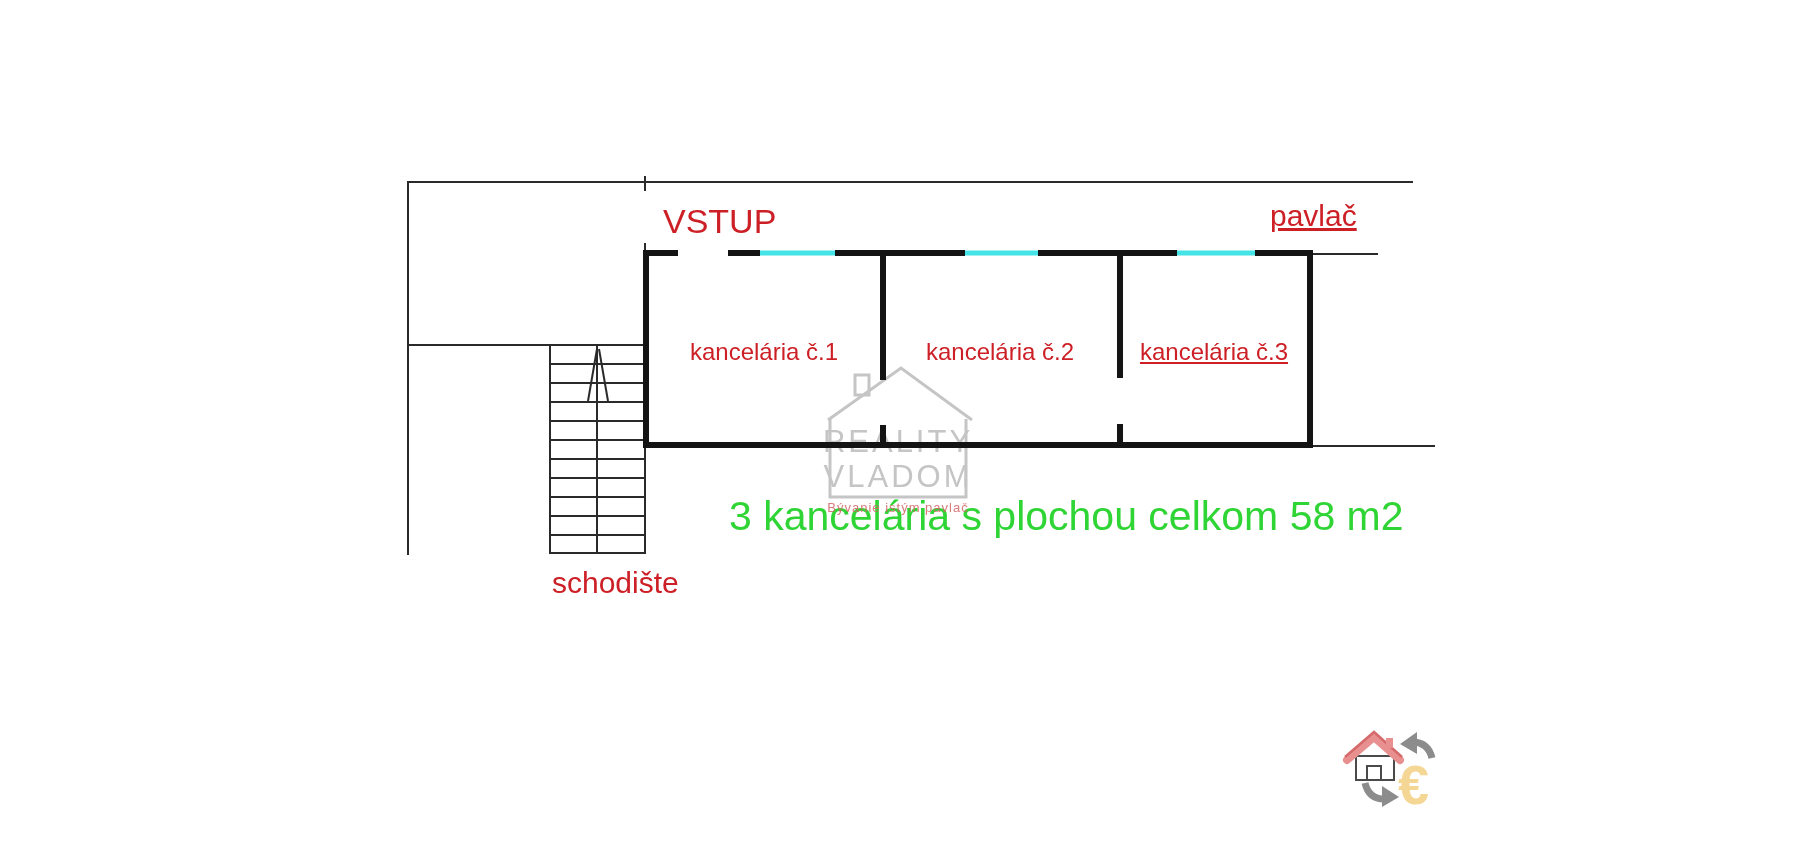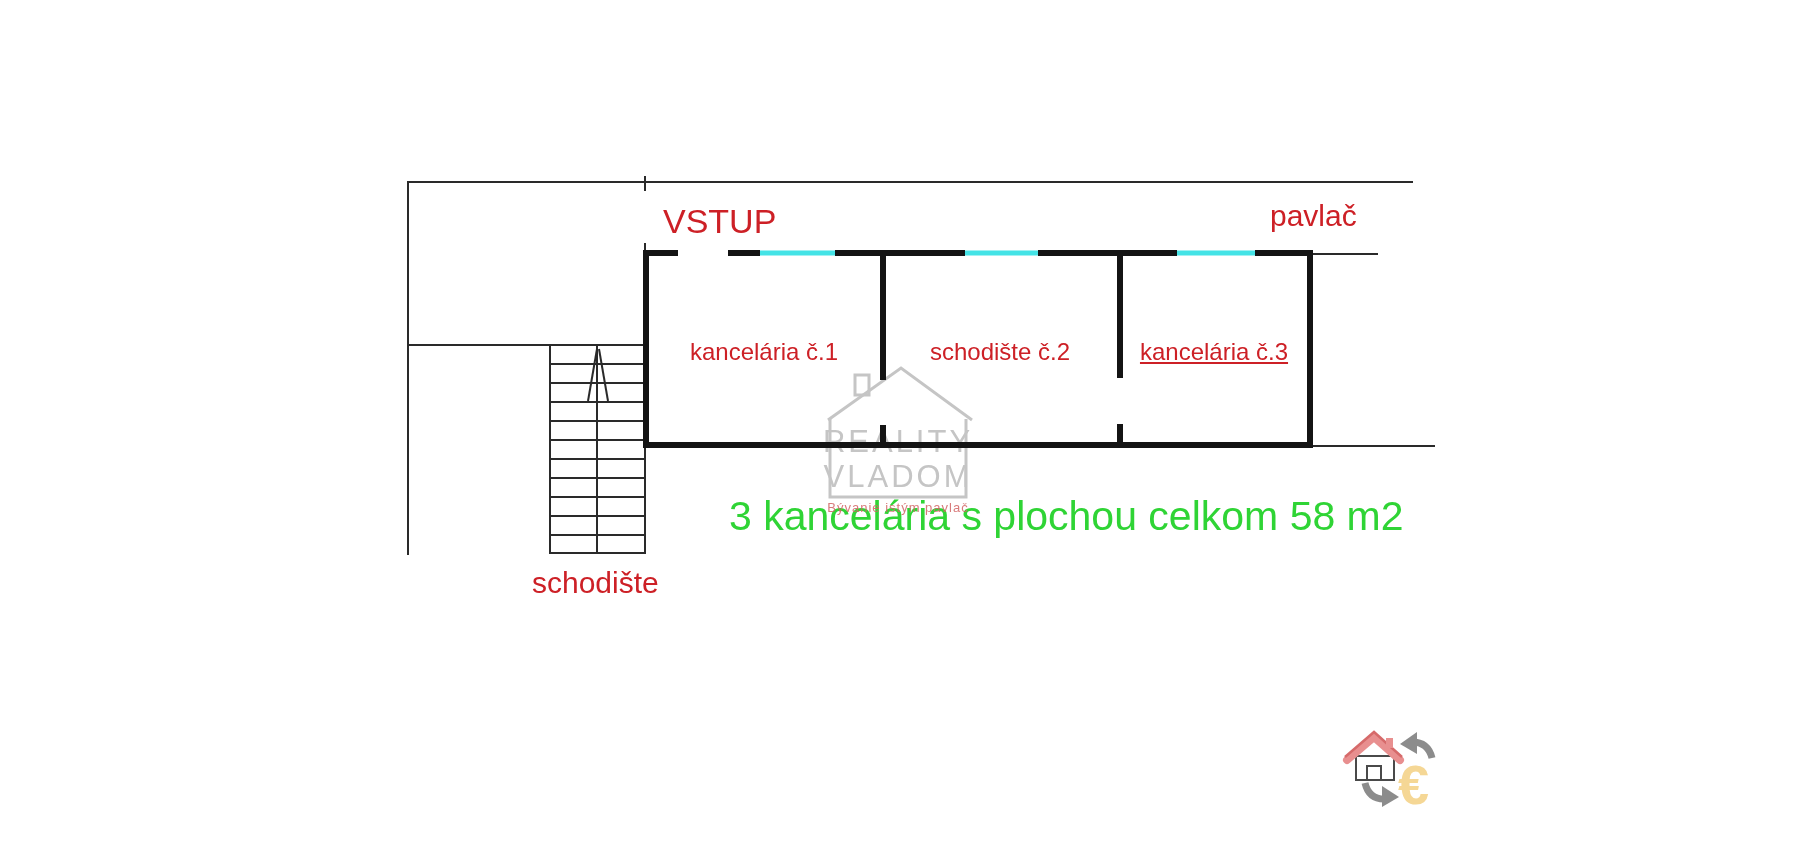--- a/index.html
+++ b/index.html
@@ -5,21 +5,21 @@
   html,body{margin:0;padding:0;background:#ffffff;}
   .canvas{
     position:relative;width:1800px;height:850px;background:#ffffff;
     font-family:"Liberation Sans",sans-serif;overflow:hidden;
   }
   .canvas svg{position:absolute;left:0;top:0;}
   .lbl{position:absolute;white-space:nowrap;line-height:1;}
   .lbl-red{color:#cd2026;}
   .lbl-room{font-size:24px;transform:translateX(-50%);}
   .lbl-entrance{font-size:34px;}
-  .lbl-gallery{font-size:30px;}
+  .lbl-gallery{font-size:30px;text-decoration:underline;}
   .lbl-stairs{font-size:30px;}
   .lbl-summary{font-size:41px;color:#2fd435;}
   .lbl-tagline{font-size:13px;color:rgba(209,100,100,0.85);transform:translateX(-50%);letter-spacing:1px;}
   .lbl-euro{font-size:56px;font-weight:bold;color:#f5d795;}
 </style>
 </head>
 <body>
 
 <div class="canvas">
 
@@ -101,24 +101,24 @@
         <rect x="1367" y="766" width="14" height="14" fill="#ffffff" stroke="#4a4a4a" stroke-width="2"></rect>
       </g>
     </g>
   </svg>
 
   <div class="lbl lbl-red lbl-entrance" style="left:663px;top:204px;">VSTUP</div>
 
   <div class="lbl lbl-red lbl-gallery" style="left:1270px;top:201px;">pavlač</div>
 
   <div class="lbl lbl-red lbl-room" style="left:764px;top:340px;">kancelária č.1</div>
-  <div class="lbl lbl-red lbl-room" style="left:1000px;top:340px;">schodište č.2</div>
+  <div class="lbl lbl-red lbl-room" style="left:1000px;top:340px;">kancelária č.2</div>
   <div class="lbl lbl-red lbl-room" style="left:1214px;top:340px;text-decoration:underline;">kancelária č.3</div>
 
-  <div class="lbl lbl-red lbl-stairs" style="left:532px;top:568px;">schodište</div>
+  <div class="lbl lbl-red lbl-stairs" style="left:552px;top:568px;">schodište</div>
 
   <div class="lbl lbl-summary" style="left:729px;top:496px;">3 kancelária s plochou celkom 58 m2</div>
 
   <div class="lbl lbl-tagline" style="left:898px;top:501px;">Bývanie istým pavlač</div>
 
   <div class="lbl lbl-euro" style="left:1398px;top:757px;">€</div>
 
 </div>
 
 </body></html>

